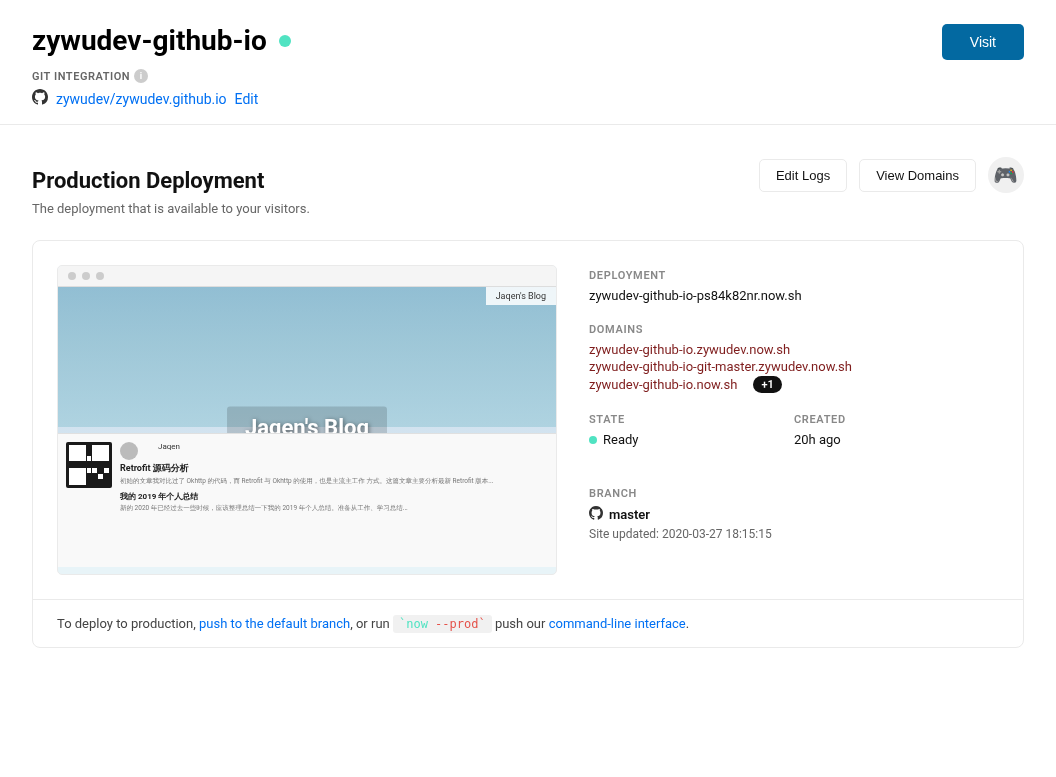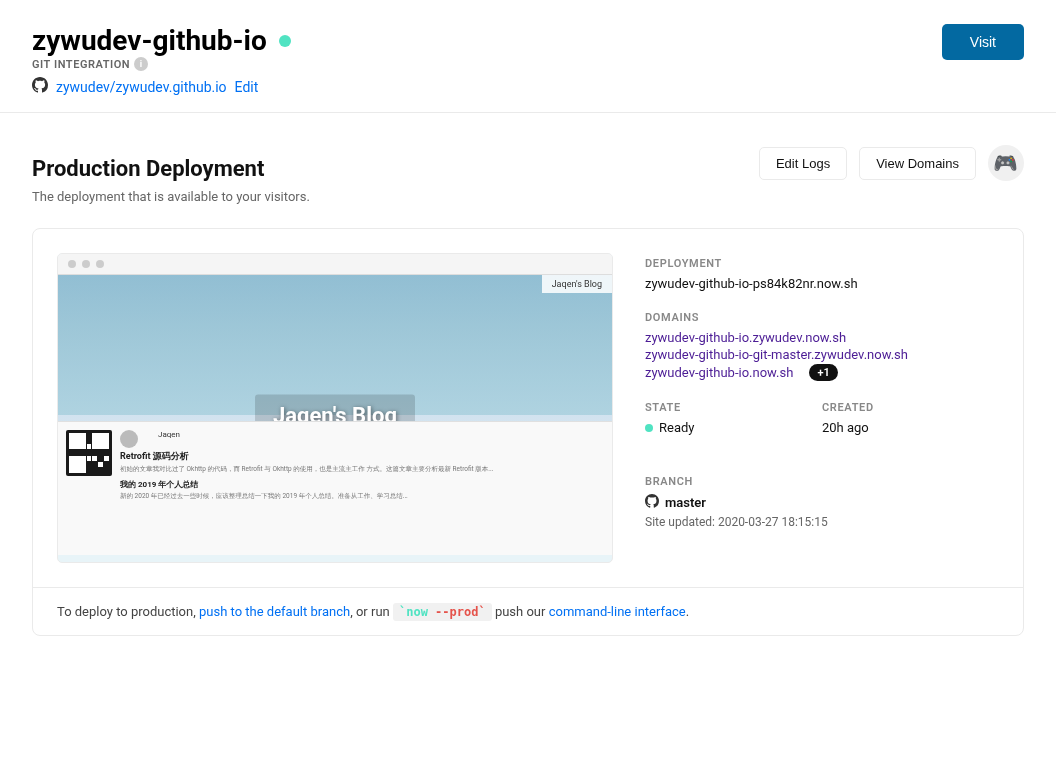--- a/index.html
+++ b/index.html
@@ -16,20 +16,21 @@
       display: flex;
       align-items: flex-start;
       justify-content: space-between;
       border-bottom: 1px solid #eaeaea;
     }
     .header-left {}
     .site-title-row {
       display: flex;
       align-items: center;
       gap: 12px;
+      margin-bottom: 12px;
     }
     .site-title {
       font-size: 28px;
       font-weight: 700;
       color: #000;
     }
     .status-dot {
       width: 12px;
       height: 12px;
       background: #50e3c2;
@@ -146,21 +147,21 @@
     }
 
     .card-inner {
       display: flex;
       padding: 24px;
       gap: 32px;
     }
 
     
     .preview-container {
-      width: 556px;
+      width: 500px;
       min-width: 480px;
       height: 310px;
       border: 1px solid #eaeaea;
       border-radius: 5px;
       overflow: hidden;
       background: #e8f4f8;
       position: relative;
       flex-shrink: 0;
     }
     .preview-browser-bar {
@@ -231,21 +232,21 @@
       letter-spacing: 0.06em;
       text-transform: uppercase;
       margin-bottom: 6px;
     }
     .info-value {
       font-size: 13px;
       color: #111;
     }
     .domain-link {
       display: block;
-      color: #4c1d95;
+      color: #7f1d1d;
       text-decoration: none;
       font-size: 13px;
       margin-bottom: 2px;
     }
     .domain-badge-row {
       display: flex;
       align-items: center;
       gap: 16px;
       margin-top: 2px;
     }
@@ -295,21 +296,20 @@
       color: #0070f3;
       text-decoration: none;
     }
     .card-footer .code-inline {
       background: #f1f1f1;
       color: #e5534b;
       padding: 2px 6px;
       border-radius: 3px;
       font-family: monospace;
       font-size: 12px;
-      font-weight: bold;
     }
   </style>
 </head>
 <body>
 
 <div class="header">
   <div class="header-left">
     <div class="site-title-row">
       <h1 class="site-title">zywudev-github-io</h1>
       <span class="status-dot"></span>

